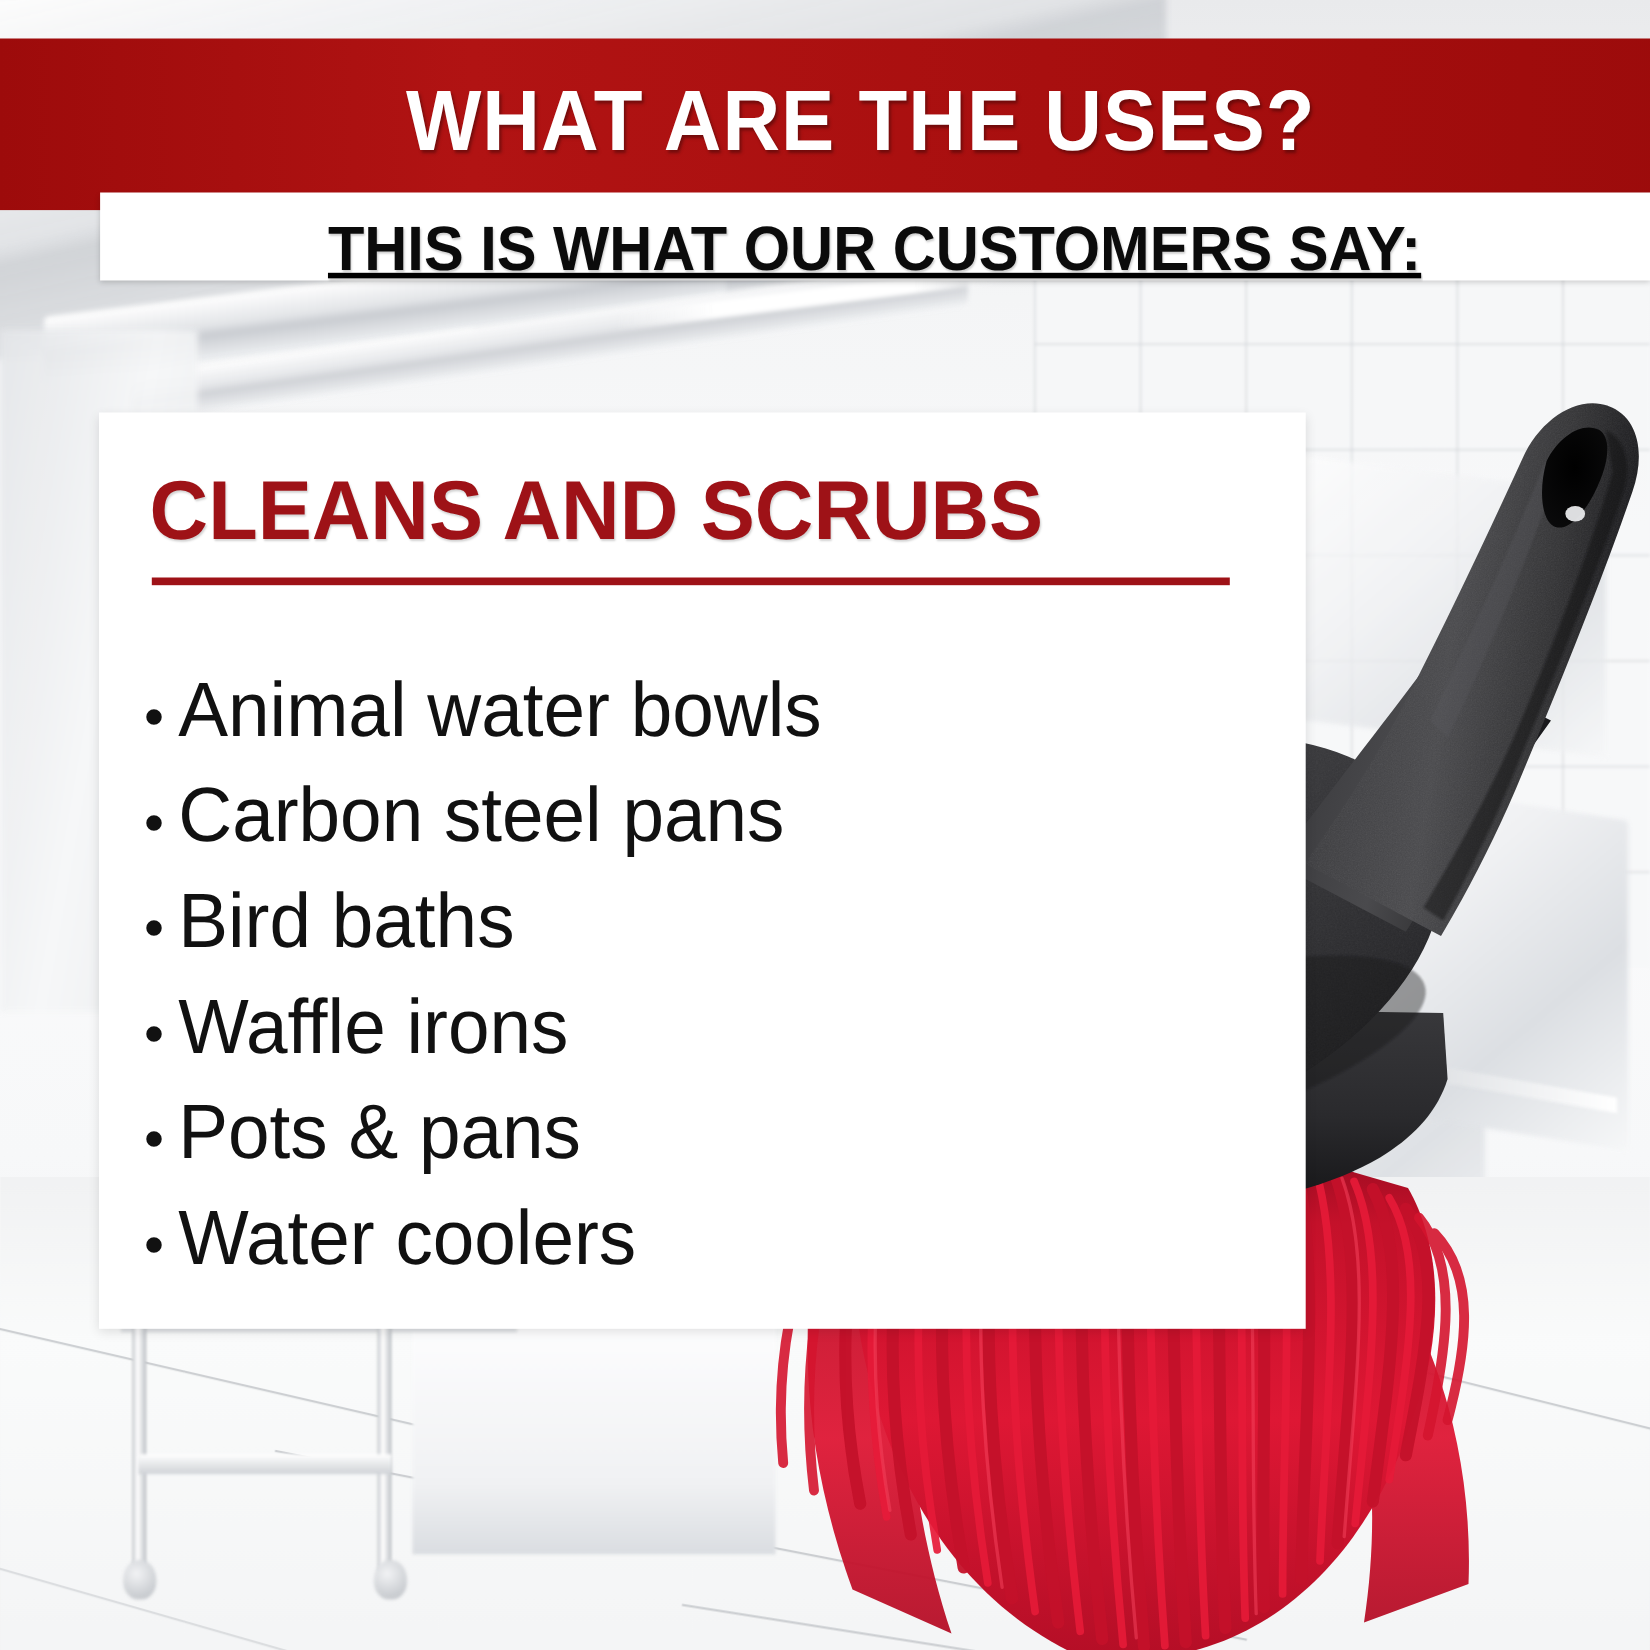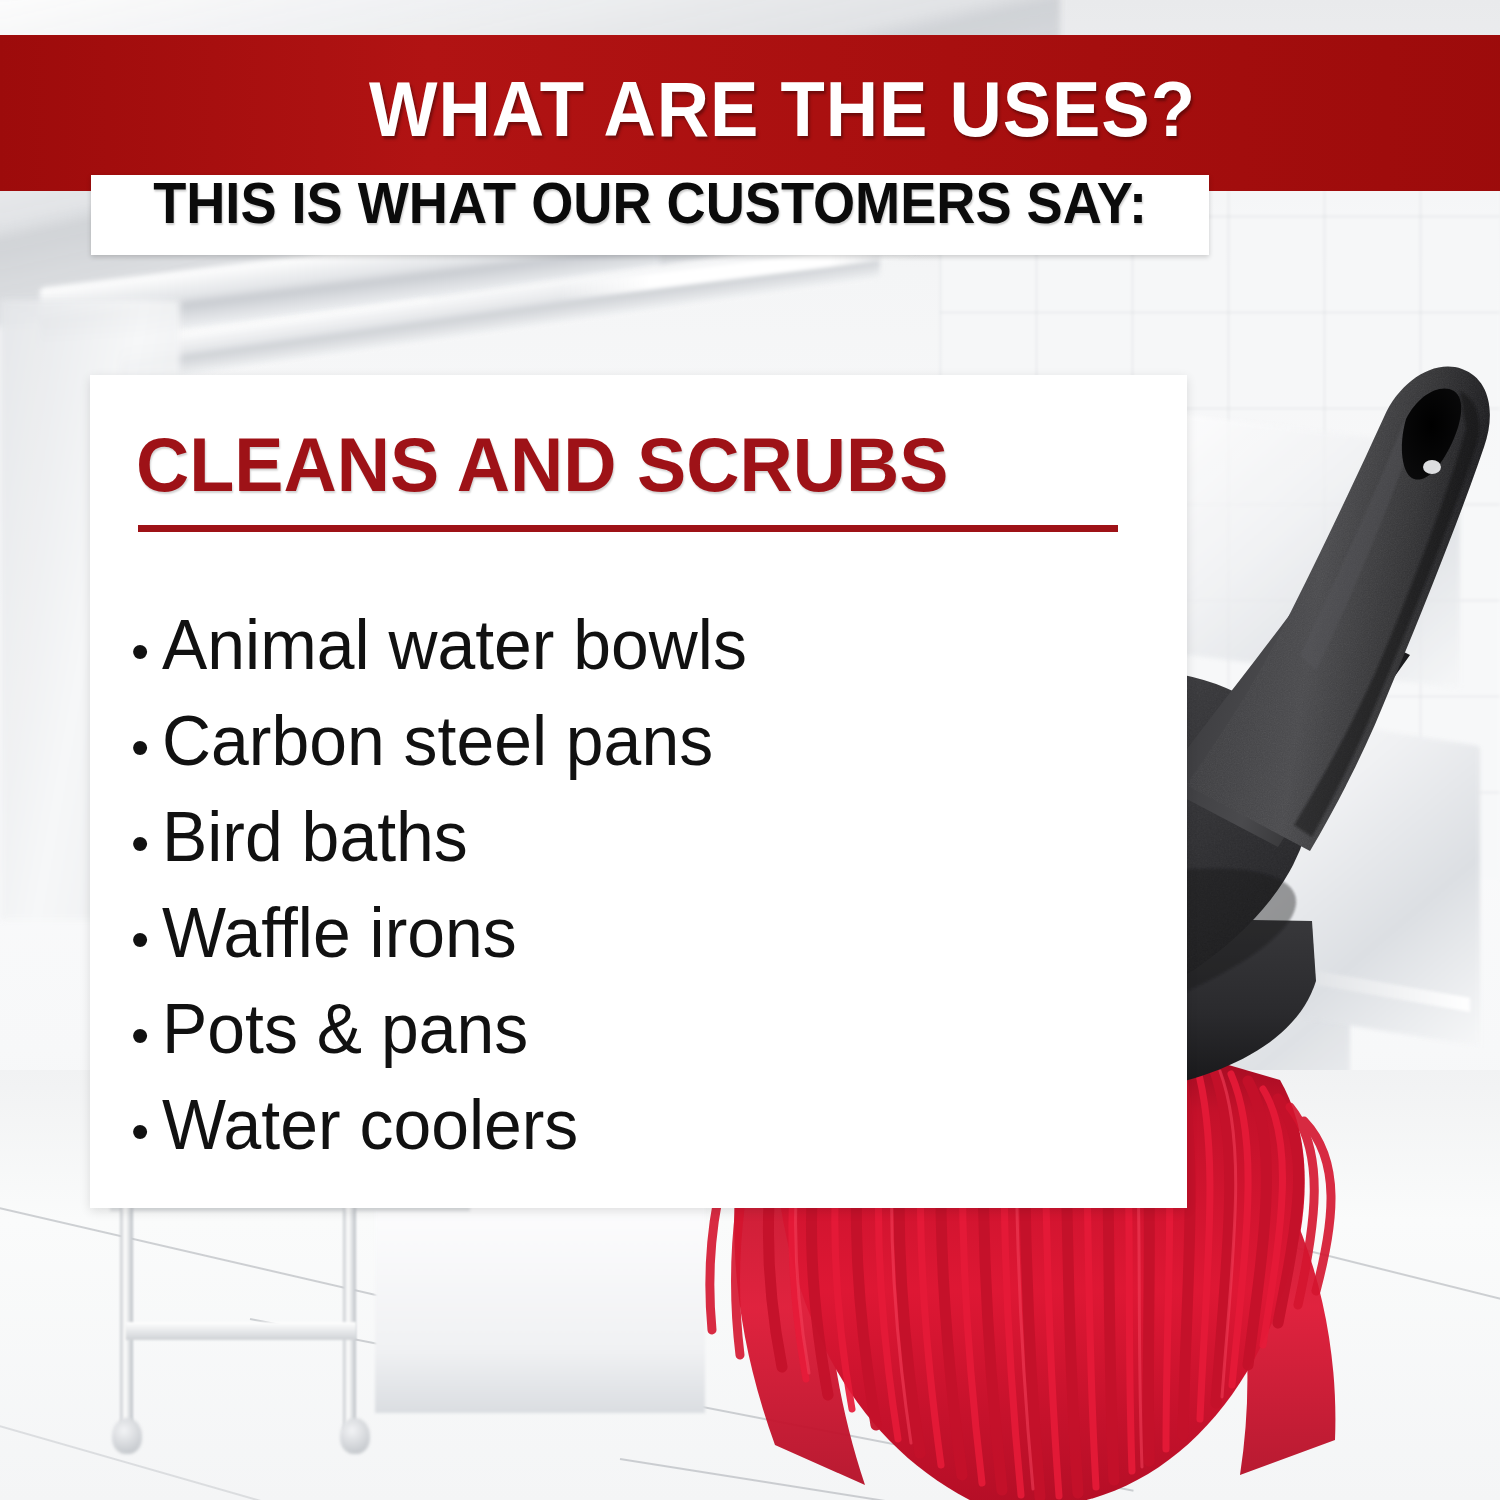--- a/index.html
+++ b/index.html
@@ -154,26 +154,27 @@
     text-shadow: 2px 3px 3px rgba(0,0,0,.35);
     white-space: nowrap;
     line-height: 1;
     padding-bottom: 8px;
   }
 
   
   .subhead-band {
     position: absolute;
     left: 91px; top: 175px;
-    width: 1118px; height: 80px;
+    width: 1409px; height: 80px;
     background: #ffffff;
     display: flex;
-    align-items: flex-start;
+    align-items: flex-end;
     justify-content: center;
     box-shadow: 0 2px 5px rgba(0,0,0,.18);
+    text-decoration: underline;
   }
   .subhead-text {
     color: #0b0b0b;
     font-family: "Liberation Sans", sans-serif;
     font-weight: 700;
     font-size: 57px;
     letter-spacing: 0px;
     transform: scaleX(.95);
     white-space: nowrap;
     line-height: 1;

